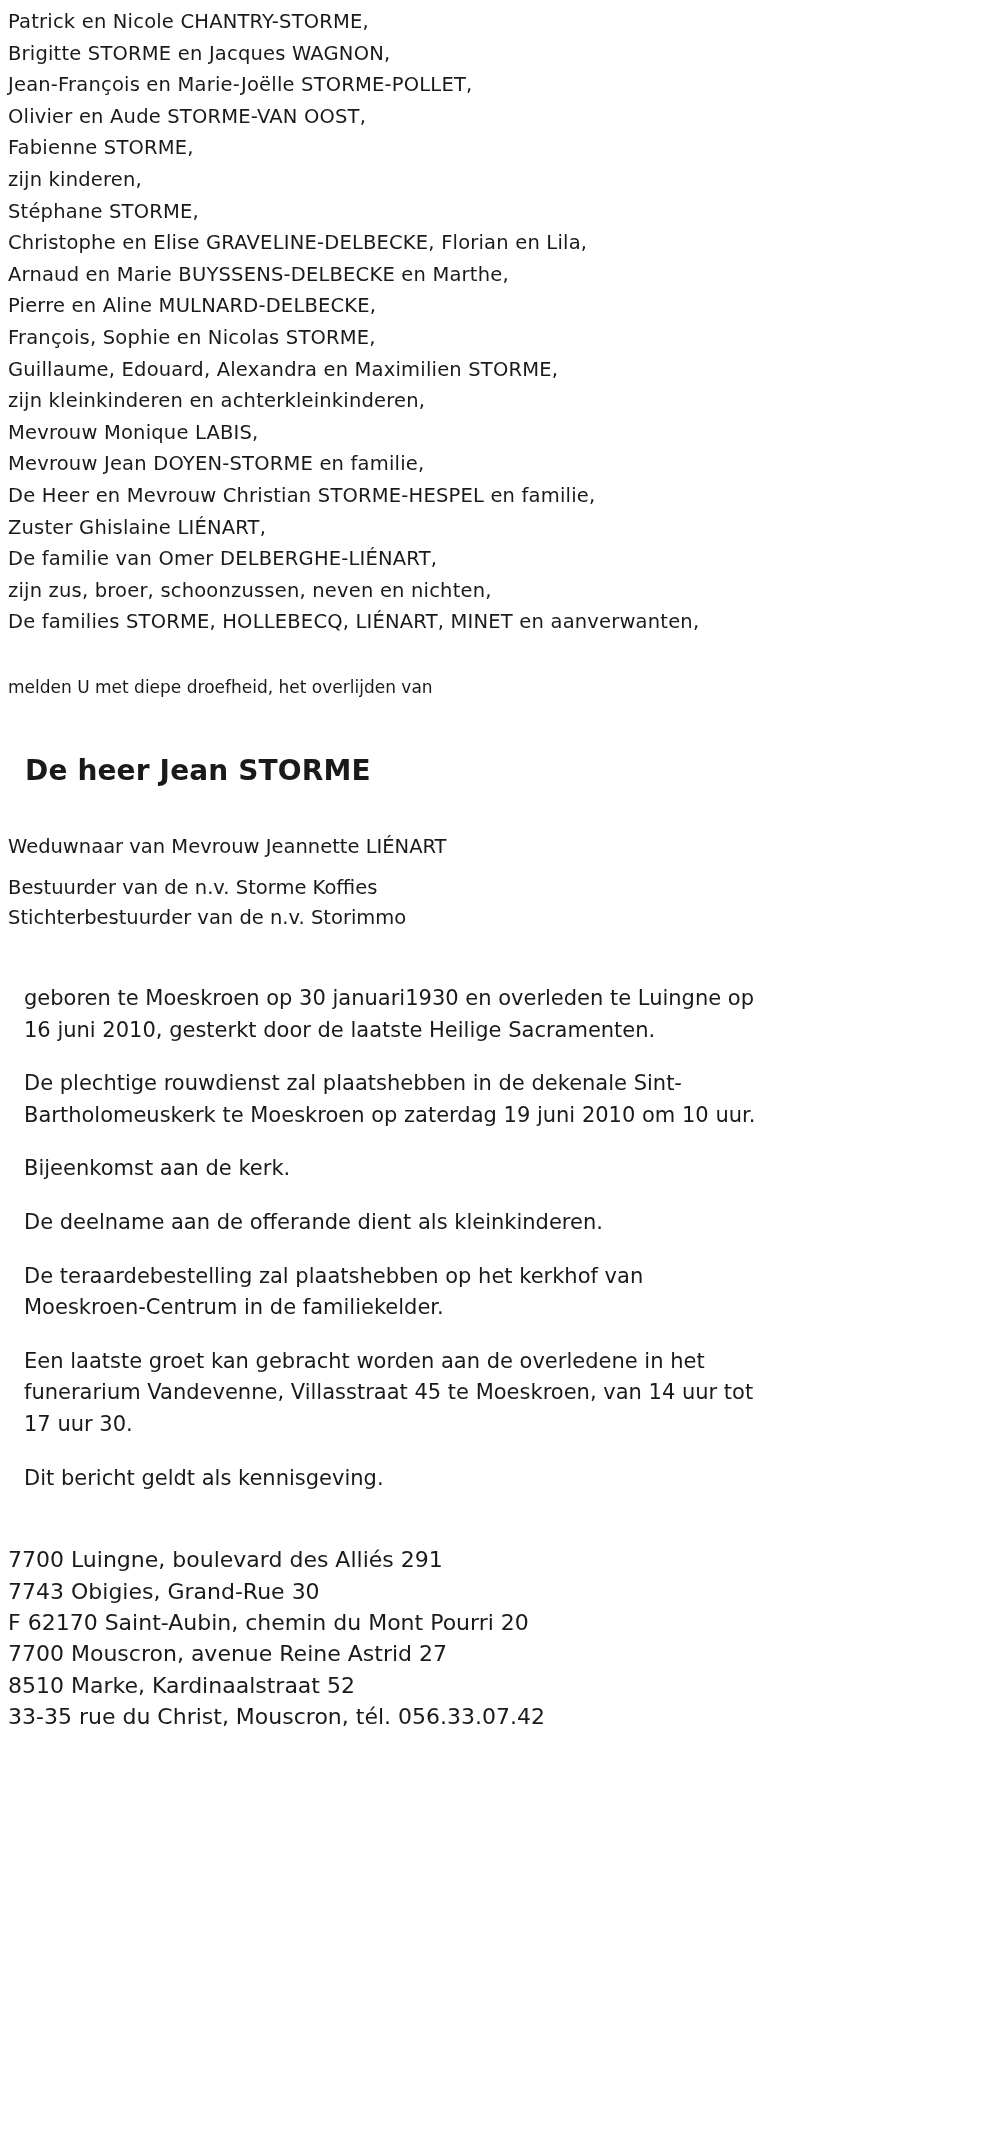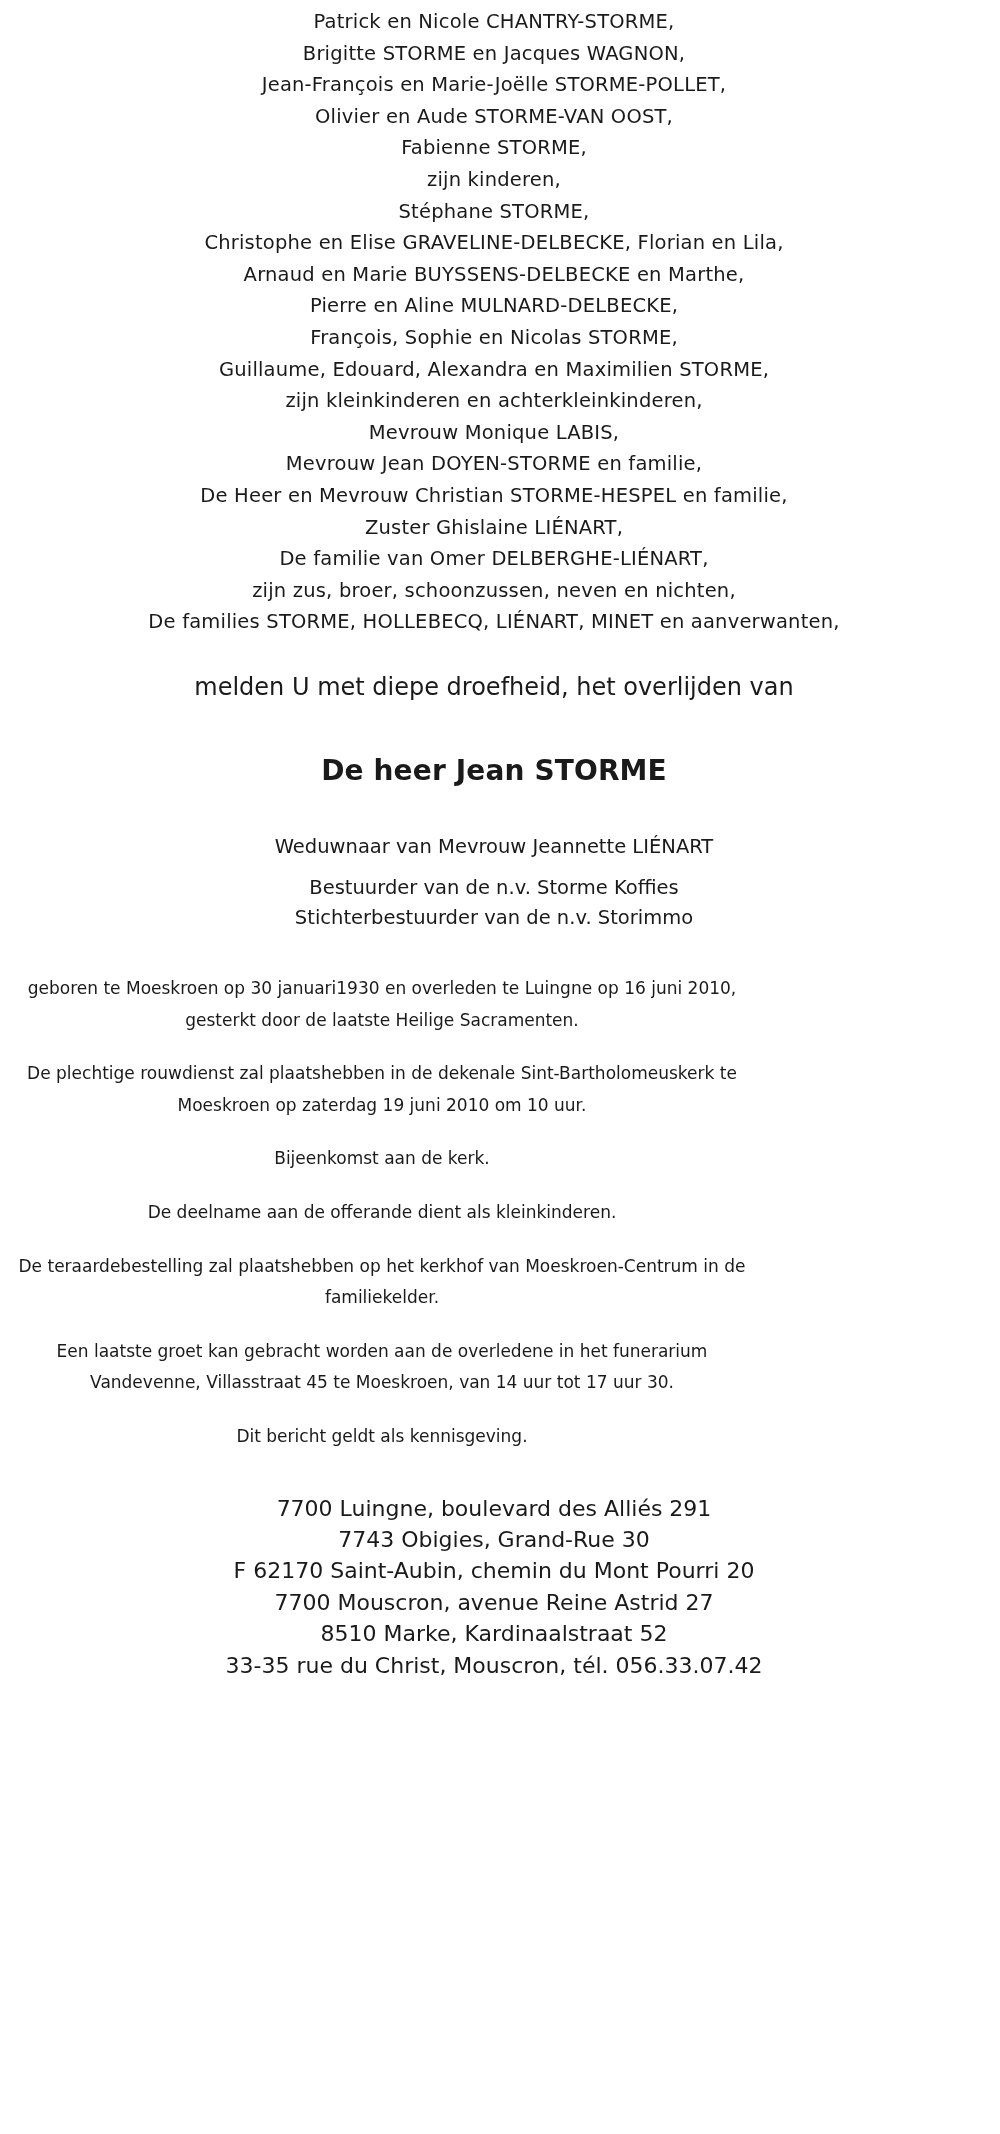--- a/index.html
+++ b/index.html
@@ -12,40 +12,39 @@
     width: 1000px;
     min-height: 2134px;
     font-family: "DejaVu Sans", "Liberation Sans", sans-serif;
     color: #1a1a1a;
     -webkit-font-smoothing: antialiased;
   }
   .page {
     width: 1000px;
     box-sizing: border-box;
     padding: 6px 20px 18px 8px;
-    text-align: center;
   }
   
   .family-list {
     margin: 0;
     padding: 0;
     list-style: none;
   }
   .family-list li {
     font-size: 19.5px;
     line-height: 31.6px;
     letter-spacing: 0.01em;
     white-space: nowrap;
   }
   .gap-lg { height: 34px; }
   .gap-md { height: 26px; }
   .gap-xs { height: 10px; }
 
   .lead {
-    font-size: 24px;
+    font-size: 17px;
     line-height: 31.6px;
     margin: 0;
   }
   .deceased-name {
     font-size: 28px;
     line-height: 34px;
     font-weight: bold;
     margin: 17px;
     letter-spacing: 0.005em;
   }
@@ -57,23 +56,23 @@
   .roles {
     margin: 0;
     padding: 0;
     list-style: none;
   }
   .roles li {
     font-size: 19.5px;
     line-height: 30px;
   }
   .para {
-    font-size: 17px;
+    font-size: 21px;
     line-height: 31.6px;
-    margin: 6px;
+    margin: 16px;
     max-width: 736px;
   }
   .para + .para { margin-top: 22px; }
 
   .addresses {
     margin: 0;
     padding: 0;
     list-style: none;
   }
   .addresses li {

